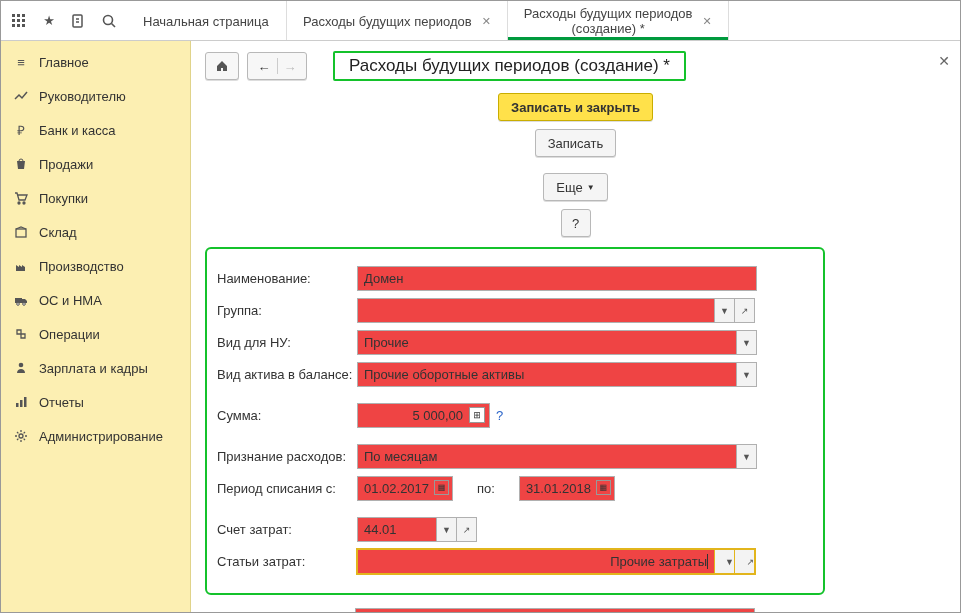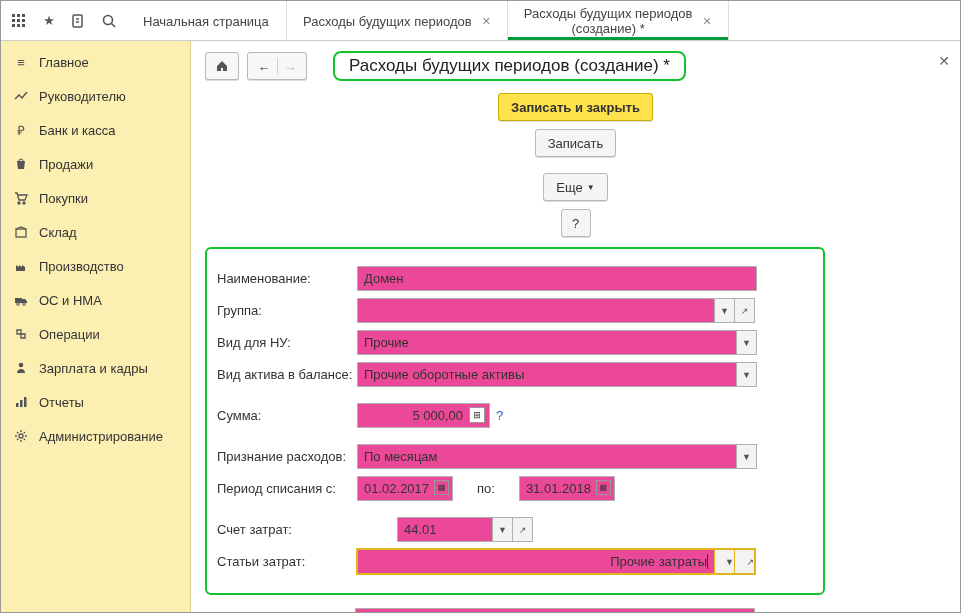--- a/index.html
+++ b/index.html
@@ -110,21 +110,21 @@
     border-radius:3px;
     display:flex;align-items:center;justify-content:center;
     cursor:pointer;
     box-shadow:0 1px 0 #ddd;
   }
   .btn-icon { width:34px; }
   .btn-nav { width:60px; gap:6px; }
   .btn-nav .sep { width:1px; height:16px; background:#ccc; }
   .title-pill {
     border:2px solid #14c22b;
-    border-radius:8px;
+    border-radius:2px;
     padding:3px 14px;
     font-size:17px;
     color:#222;
     margin-left:18px;
   }
   .close-x {
     position:absolute;
     top:12px; right:10px;
     cursor:pointer;
     color:#666;
@@ -167,21 +167,21 @@
     align-items:center;
     margin:7px 0;
   }
   .lbl {
     width:140px;
     color:#333;
   }
   .inp {
     height:25px;
     border:1px solid #b0b0b0;
-    background:#ec4899;
+    background:#ef4444;
     padding:2px 6px;
     font-size:13px;
     display:flex;
     align-items:center;
     width:400px;
   }
   .sel-btn, .ext-btn {
     width:20px; height:25px;
     border:1px solid #b0b0b0;
     border-left:none;
@@ -213,21 +213,21 @@
     padding-right:22px;
   }
   .cal-icon {
     position:absolute; right:3px; top:3px;
     width:15px;height:15px;
     border:1px solid #999;
     font-size:8px;
     display:flex;align-items:center;justify-content:center;
   }
   .mid-lbl { margin:0 8px; }
-  .inp.acct { width:96px;margin-left:40px; }
+  .inp.acct { width:80px; }
   .active-field {
     border:1px solid #e2b51c;
     outline:1px solid #e2b51c;
     justify-content:flex-end;
   }
   .caret {
     border-right:1px solid #333;
     height:15px;
   }
   .row.outside {

